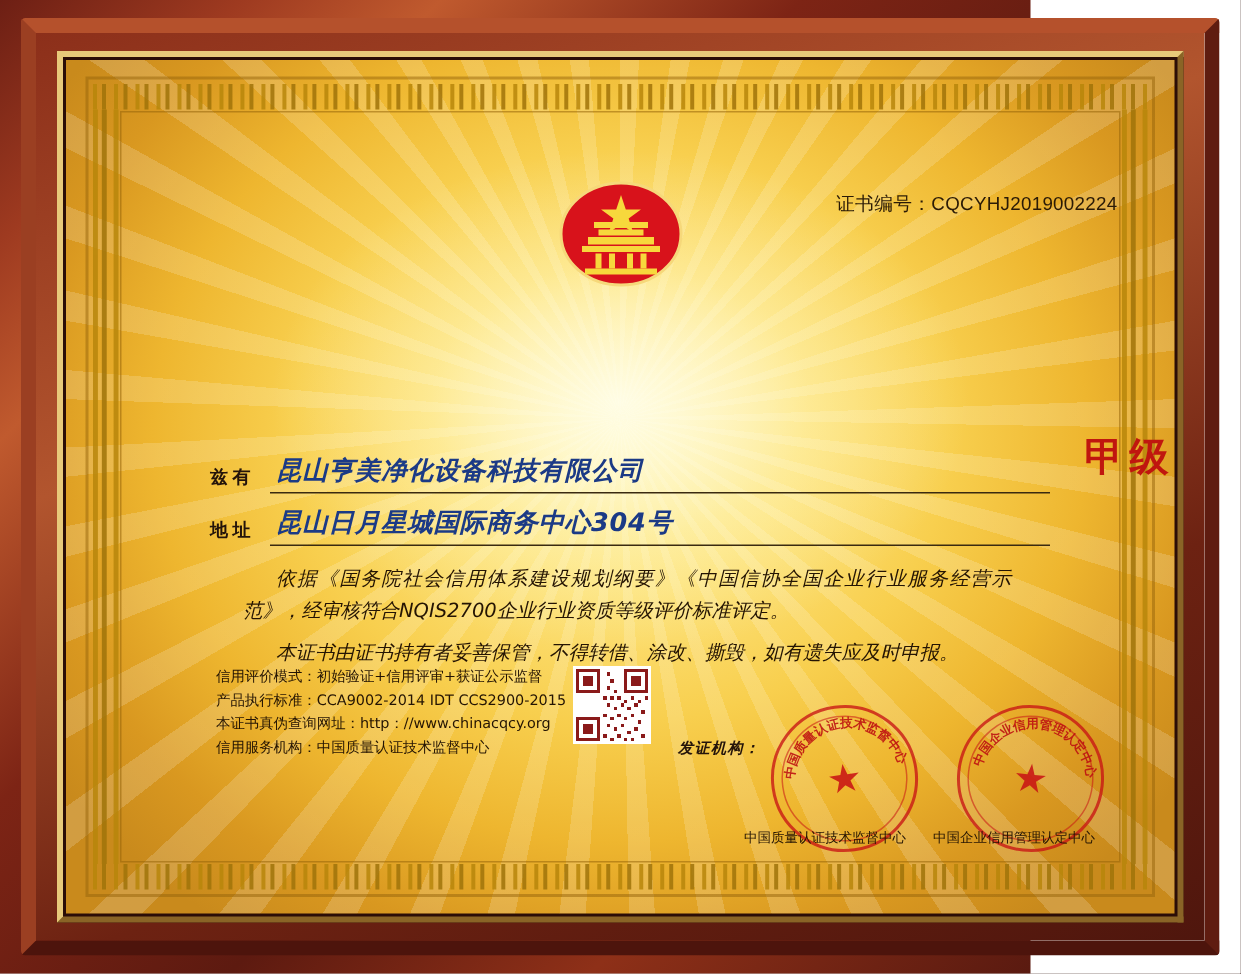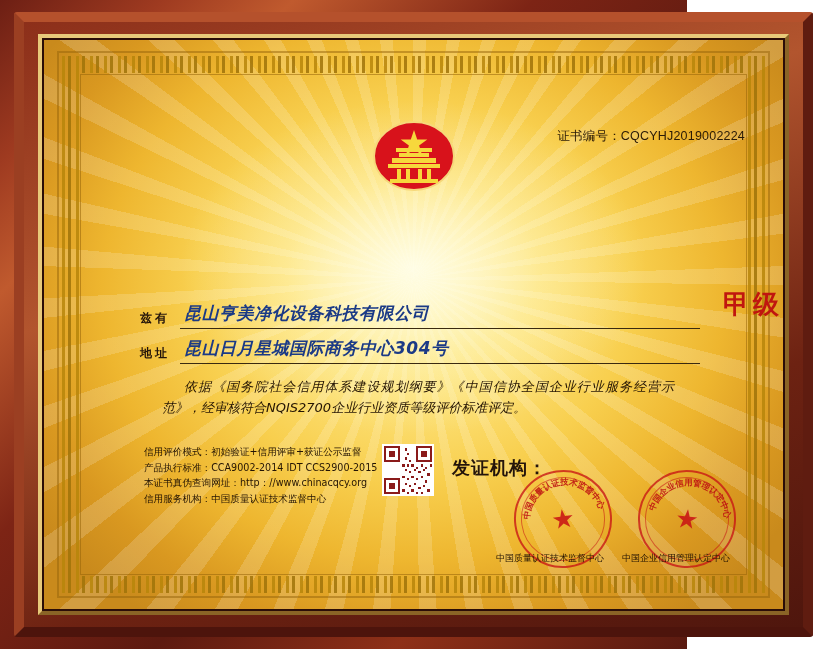--- a/index.html
+++ b/index.html
@@ -212,26 +212,27 @@
     top: 404px;
     width: 48px; height: 48px;
     background-color: #fff;
     padding: 2px;
     box-sizing: content-box;
   }
 
   #issuer-label {
     position: absolute;
     left: 408px;
-    top: 416px;
-    font-family: "DejaVu Sans", "Liberation Sans", sans-serif;
-    font-size: 18px;
+    top: 452px;
+    font-family: "DejaVu Sans", "Liberation Sans", sans-serif;
+    font-size: 10px;
     font-weight: bold;
     color: #24140a;
     letter-spacing: 1px;
+    font-style: italic;
   }
 
   
   .seal {
     position: absolute;
     width: 98px; height: 98px;
     border-radius: 50%;
     border: 2.5px solid rgba(200,20,20,.78);
     box-sizing: border-box;
     color: rgba(190,18,18,.85);
@@ -314,20 +315,21 @@
         <span class="field-value">昆山亨美净化设备科技有限公司</span>
       </div>
 
       <div class="field-row" id="row-address">
         <span class="field-label">地址</span>
         <span class="field-value">昆山日月星城国际商务中心304号</span>
       </div>
 
       <div id="body-para">
         <p>依据《国务院社会信用体系建设规划纲要》《中国信协全国企业行业服务经营示范》，经审核符合NQIS2700企业行业资质等级评价标准评定。</p>
+        <p>本证书由证书持有者妥善保管，不得转借、涂改、撕毁，如有遗失应及时申报。</p>
       </div>
 
       <div id="footer-info">
         <div>信用评价模式：初始验证+信用评审+获证公示监督</div>
         <div>产品执行标准：CCA9002-2014  IDT CCS2900-2015</div>
         <div>本证书真伪查询网址：http：//www.chinacqcy.org</div>
         <div>信用服务机构：中国质量认证技术监督中心</div>
       </div>
 
       <svg id="qr" viewBox="0 0 21 21" shape-rendering="crispEdges">

